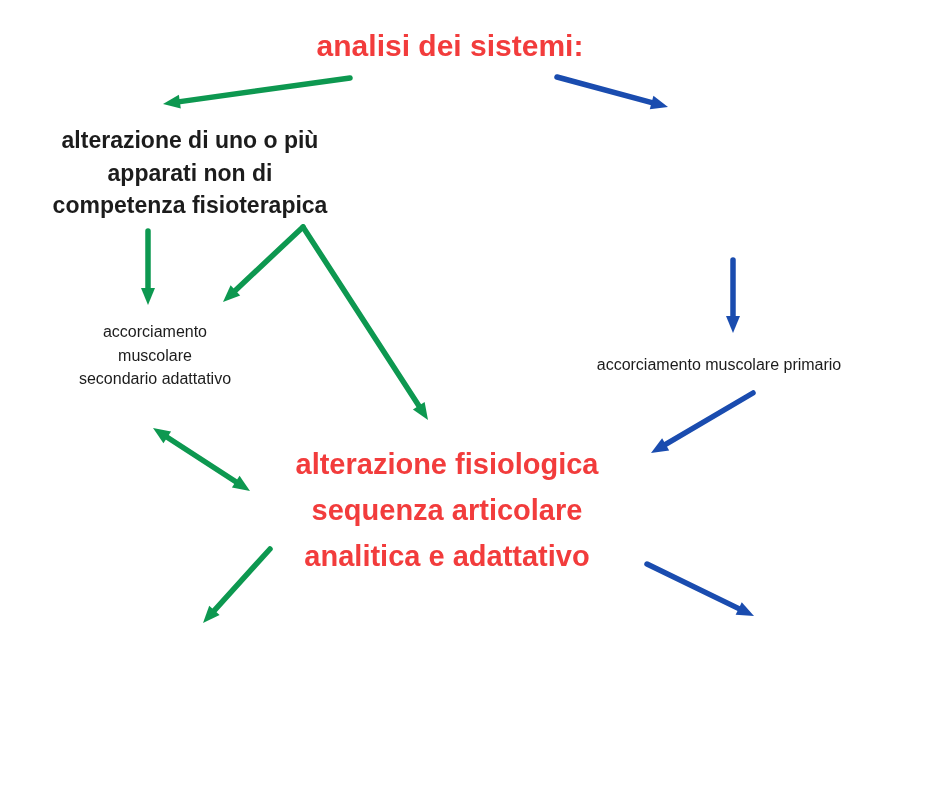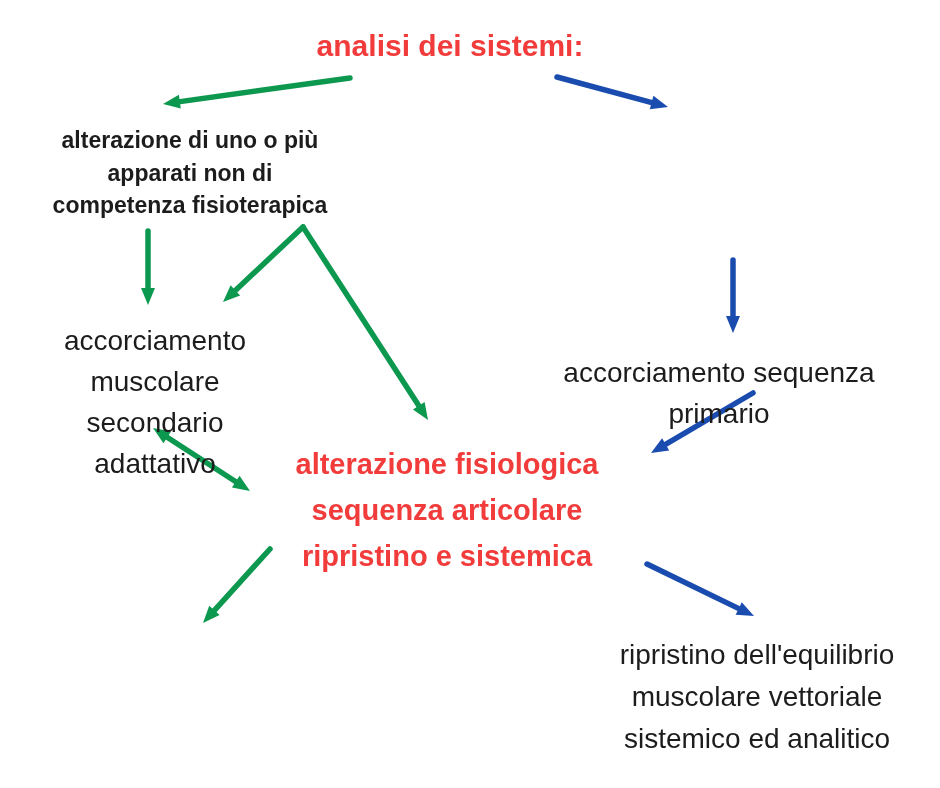--- a/index.html
+++ b/index.html
@@ -20,21 +20,21 @@
   .bold{font-weight:700;}
   .red{color:#f23c3c;font-weight:700;}
   .title{
     font-size:30px;
     line-height:1.2;
   }
   .center-red{
     font-size:29px;
     line-height:1.58;
   }
-  .body-sm{font-size:28px;}
+  .body-sm{font-size:16px;}
   .bold-block{font-size:23px;line-height:1.42;}
   #arrows{position:absolute;left:0;top:0;width:940px;height:788px;}
 </style>
 </head>
 <body>
 
 <div class="canvas">
 
   <svg id="arrows" viewBox="0 0 940 788" xmlns="http://www.w3.org/2000/svg">
       <g>
@@ -84,24 +84,21 @@
 apparati non di
 competenza fisioterapica</div>
 
   <div class="node title red" style="left:250px;top:28px;width:400px;">analisi dei sistemi:</div>
 
 
   <div class="node body-sm" style="left:35px;top:320px;width:240px;line-height:1.47;">accorciamento
 muscolare
 secondario adattativo</div>
 
-  <div class="node body-sm" style="left:519px;top:353px;width:400px;">accorciamento sequenza primario</div>
+  <div class="node body-sm" style="left:519px;top:353px;width:400px;">accorciamento muscolare primario</div>
 
   <div class="node red center-red" style="left:267px;top:442px;width:360px;">alterazione fisiologica
 sequenza articolare
-ripristino e sistemica</div>
+analitica e adattativo</div>
 
 
-  <div class="node body-sm" style="left:597px;top:634px;width:320px;line-height:1.5;">ripristino dell'equilibrio
-muscolare vettoriale
-sistemico ed analitico</div>
 
 </div>
 
 </body></html>

